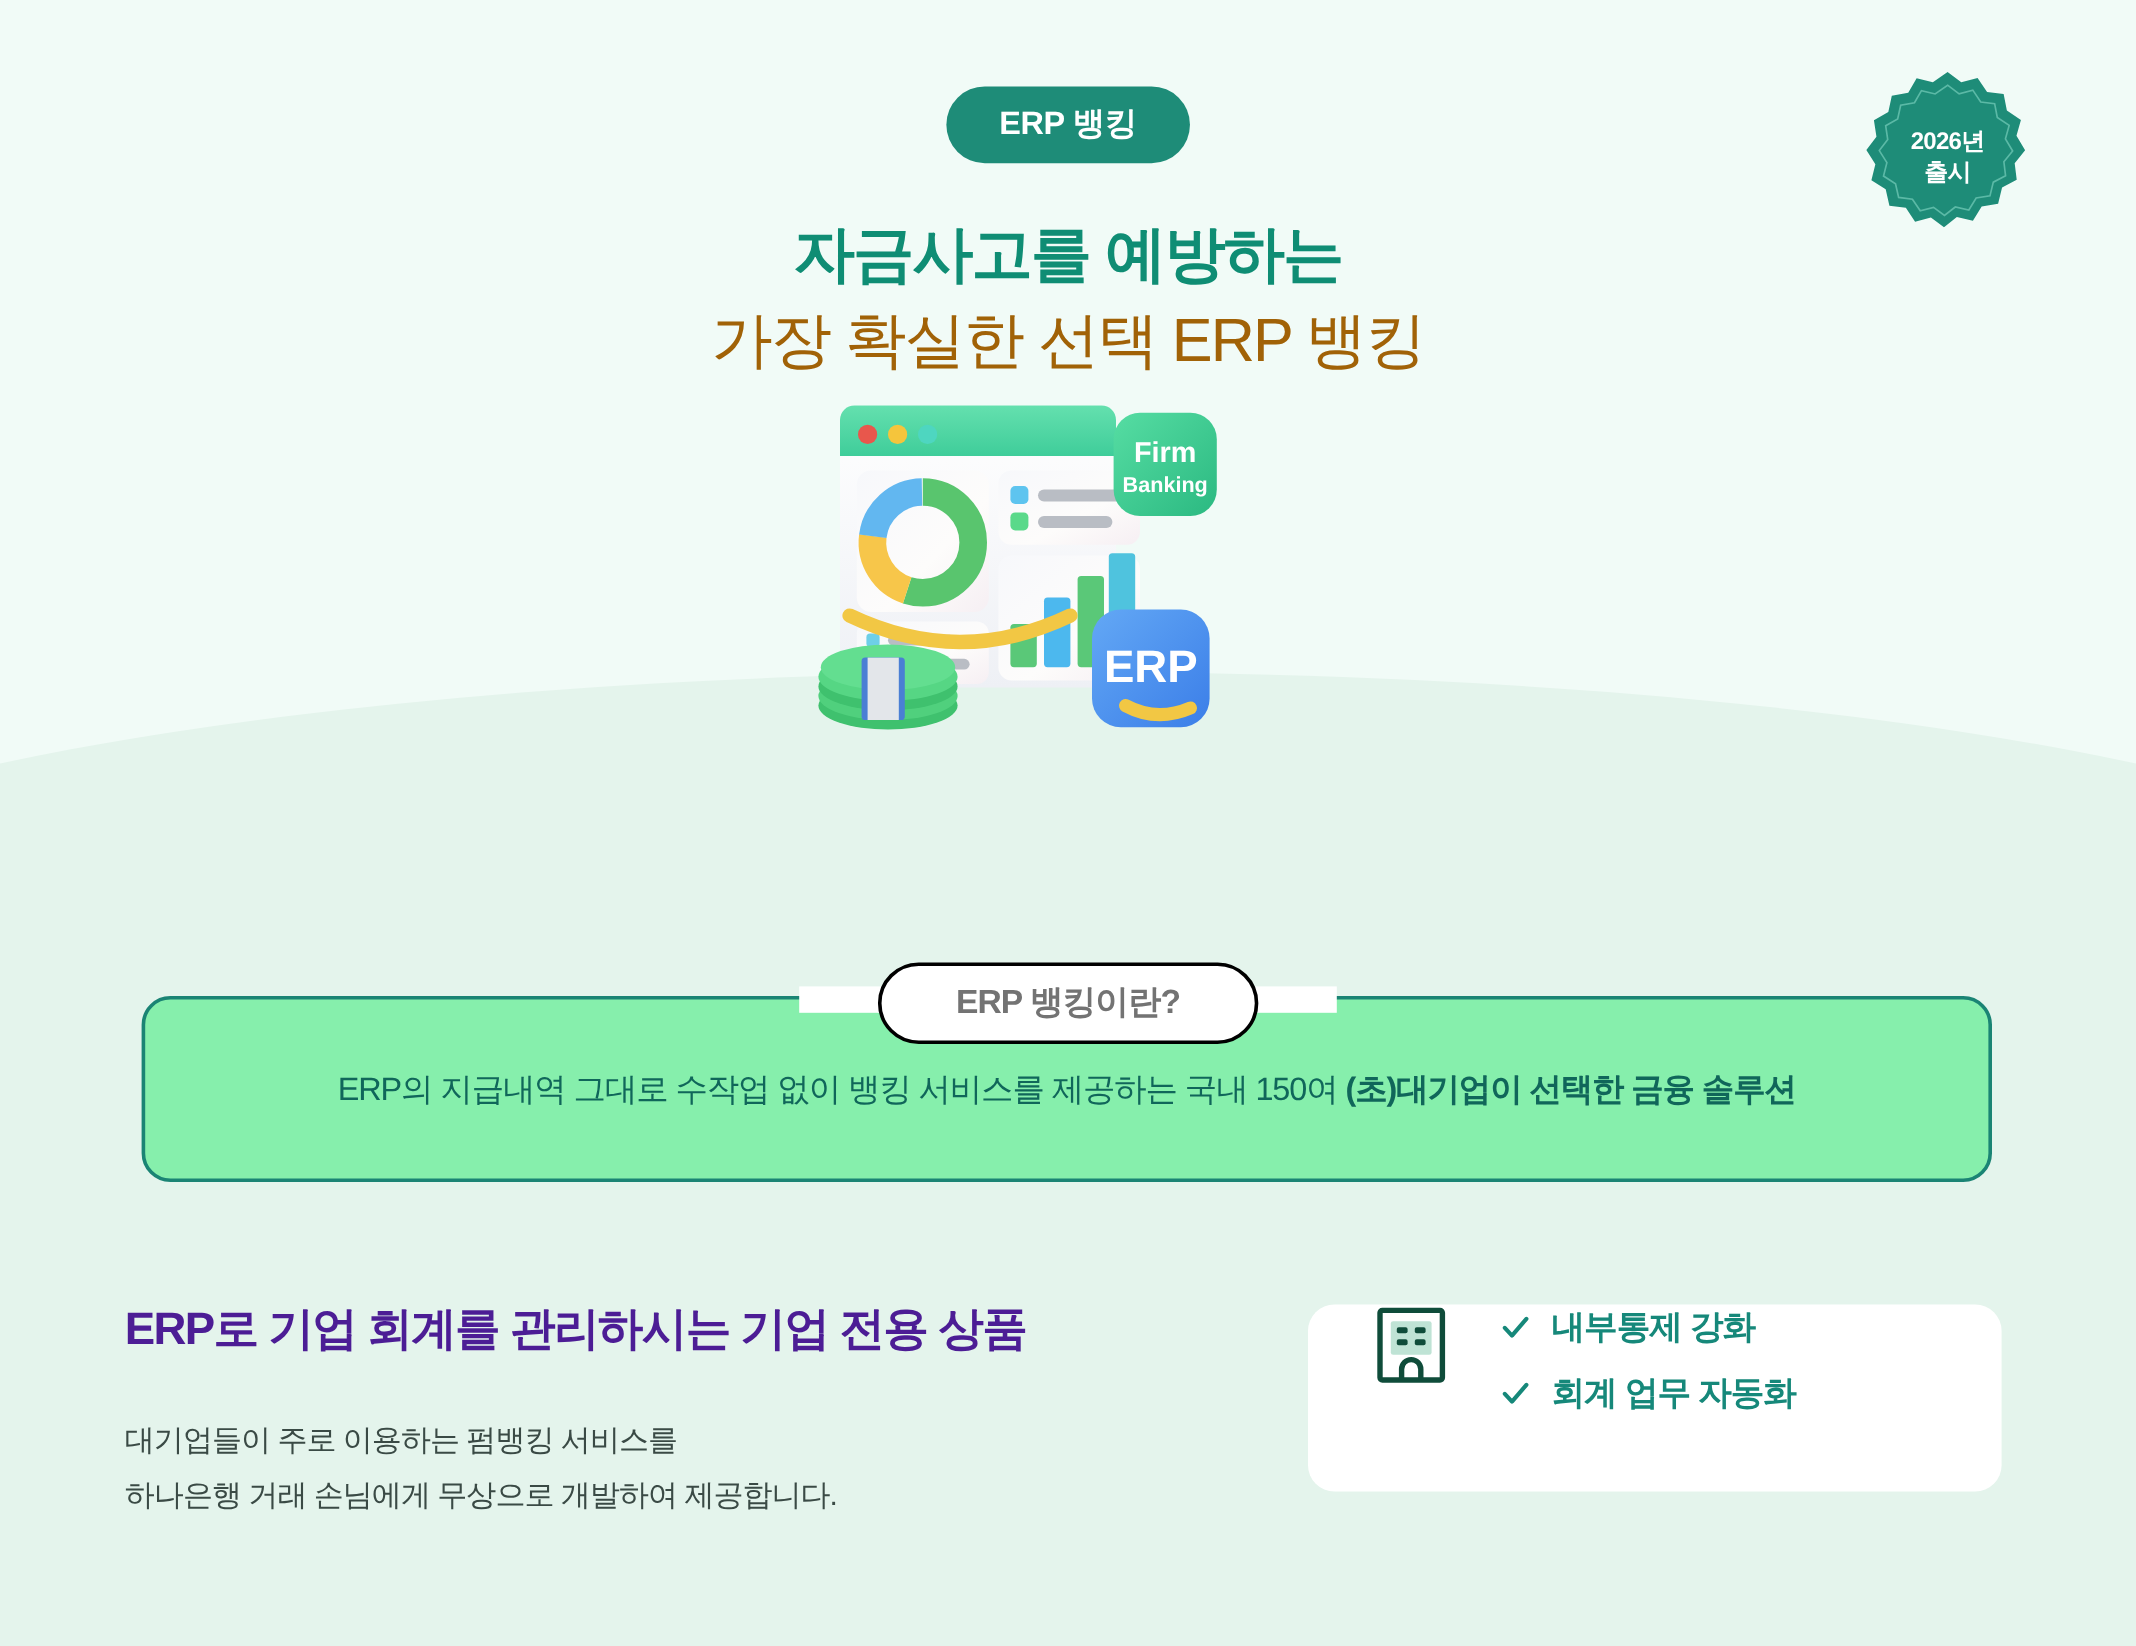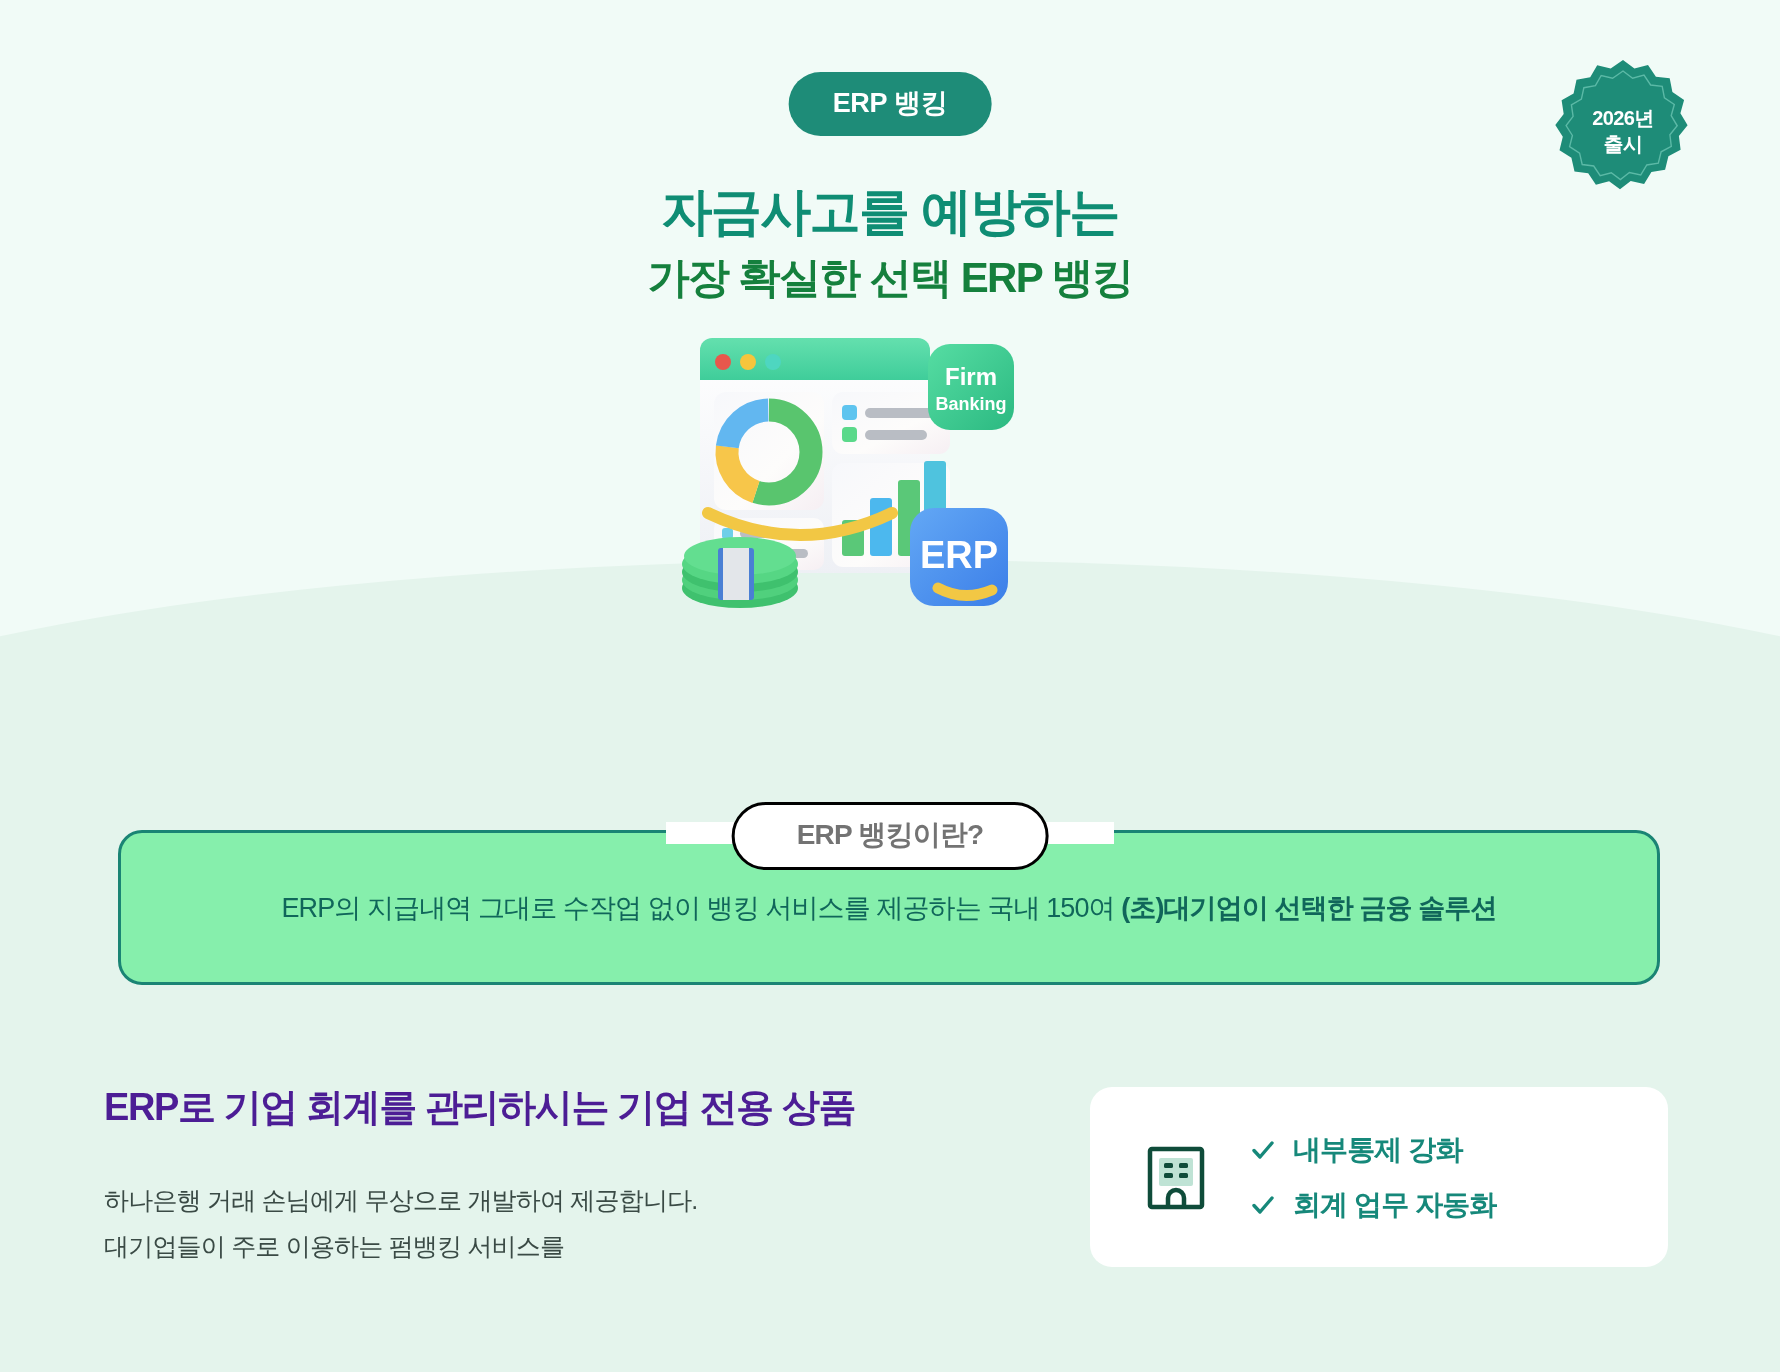--- a/index.html
+++ b/index.html
@@ -69,23 +69,23 @@
   }
   .headline .line1 {
     display: block;
     font-size: 51px;
     font-weight: bold;
     color: #0f8d74;
     line-height: 1.42;
   }
   .headline .line2 {
     display: block;
-    font-size: 42px;
-    font-weight: bold;
-    color: #15803d;
+    font-size: 51px;
+    font-weight: normal;
+    color: #a16207;
     line-height: 1.42;
   }
 
   
   .seal {
     position: absolute;
     top: 58px;
     left: 1549px;
     width: 148px;
     height: 148px;
@@ -184,25 +184,25 @@
     letter-spacing: -0.8px;
   }
   .promo-desc span { display: block; }
 
   
   .feature-card {
     position: absolute;
     left: 1090px;
     top: 1087px;
     width: 578px;
-    height: 180px;
+    height: 156px;
     background: #ffffff;
     border-radius: 22px;
     display: flex;
-    align-items: center;
+    align-items: flex-start;
     padding-left: 56px;
     gap: 44px;
   }
   .building-icon { width: 60px; height: 66px; flex: none; }
   .feature-list { display: flex; flex-direction: column; gap: 17px; }
   .feature-item {
     display: flex;
     align-items: center;
     gap: 17px;
     font-size: 28px;
@@ -350,22 +350,22 @@
   <div class="def-box">
     <p class="def-text">
       <span>ERP의 지급내역 그대로 수작업 없이 뱅킹 서비스를 제공하는 국내 150여 </span><span class="em">(초)대기업이 선택한 금융 솔루션</span>
     </p>
   </div>
   <div class="def-tab-mask"></div>
   <div class="def-tab">ERP 뱅킹이란?</div>
 
   <h2 class="promo-heading">ERP로 기업 회계를 관리하시는 기업 전용 상품</h2>
   <div class="promo-desc">
+    <span>대기업들이 주로 이용하는 펌뱅킹 서비스를</span>
     <span>하나은행 거래 손님에게 무상으로 개발하여 제공합니다.</span>
-    <span>대기업들이 주로 이용하는 펌뱅킹 서비스를</span>
   </div>
 
   <div class="feature-card">
     <svg class="building-icon" viewBox="0 0 60 66">
       <rect x="4" y="5" width="52" height="58" rx="2" fill="none" stroke="#0f4c3a" stroke-width="4.5"></rect>
       <rect x="13" y="14" width="34" height="28" rx="2" fill="#bfe3d5"></rect>
       <rect x="18" y="19" width="9" height="5" rx="1.6" fill="#0f4c3a"></rect>
       <rect x="33" y="19" width="9" height="5" rx="1.6" fill="#0f4c3a"></rect>
       <rect x="18" y="29" width="9" height="5" rx="1.6" fill="#0f4c3a"></rect>
       <rect x="33" y="29" width="9" height="5" rx="1.6" fill="#0f4c3a"></rect>

